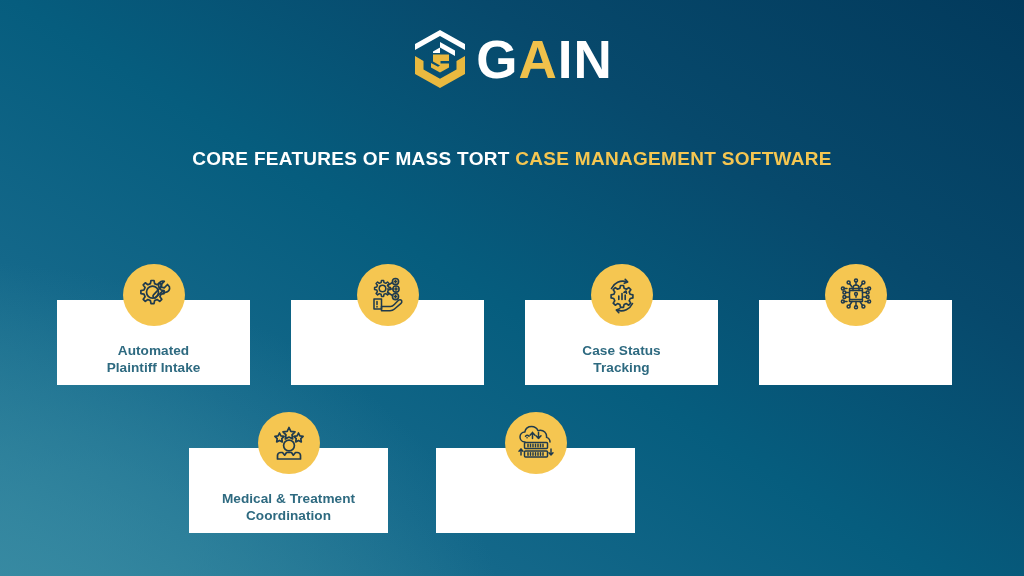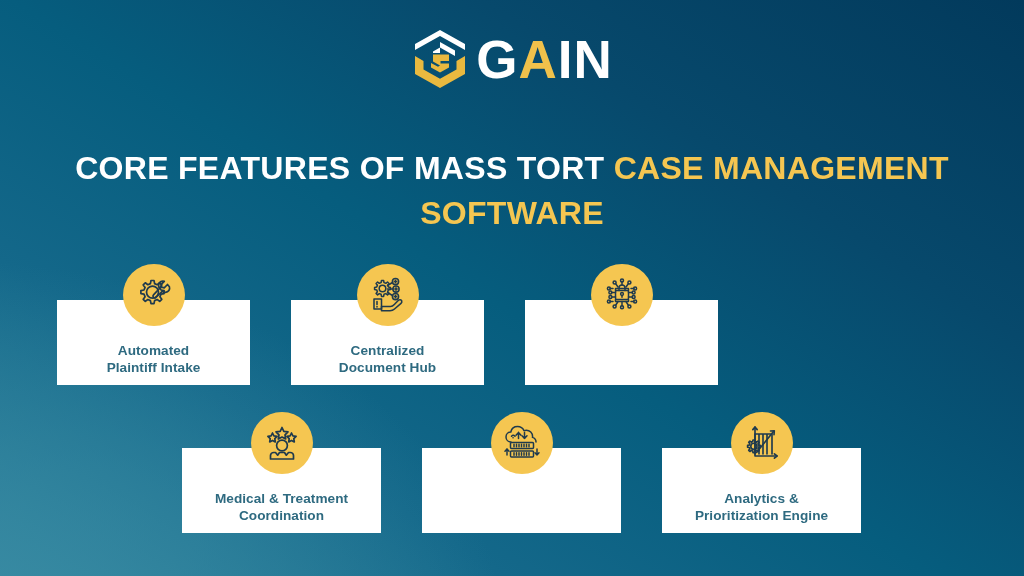--- a/index.html
+++ b/index.html
@@ -43,21 +43,21 @@
   }
   .w-white { color:#ffffff; }
   .w-gold  { color:#f0c14b; }
 
   
   #heading {
     position:absolute;
     left:62px; top:146px;
     width:900px;
     text-align:center;
-    font-size:32px;
+    font-size:19px;
     font-weight:bold;
     line-height:1.42;
     letter-spacing:0.3px;
   }
   .h-white { color:#ffffff; }
   .h-gold  { color:#f5c651; }
 
   
   .row { position:absolute; display:flex;align-items:flex-end; }
   #row1 { left:57px;  top:300px; gap:41px; }
@@ -66,21 +66,21 @@
   .card {
     position:relative;
     background:#ffffff;
     height:85px;
     display:flex;
     align-items:flex-end;
     justify-content:center;
     padding-bottom:9px;
   }
   #row1 .card { width:193px; }
-  #row2 .card { width:199px; }
+  #row2 .card { width:199px;margin-left:7px; }
 
   .card-icon {
     position:absolute;
     left:50%;
     top:-36px;
     transform:translateX(-50%);
     width:62px; height:62px;
     border-radius:50%;
     background:#f5c651;
     display:flex;
@@ -145,24 +145,37 @@
           <circle cx="28" cy="14" r="3.1"></circle>
           <circle cx="27.5" cy="21.5" r="3.1"></circle>
           <path d="M26.3 6.5 L28.7 6.5 M27.5 5.3 L27.5 7.7"></path>
           <path d="M26.8 14 L29.2 14 M28 12.8 L28 15.2"></path>
           <path d="M26.3 21.5 L28.7 21.5 M27.5 20.3 L27.5 22.7"></path>
           <path d="M6 24 L13.5 24 L13.5 34 L6 34 Z"></path>
           <path d="M9 26.5 L9 29.5 M9 31.5 L9 32"></path>
           <path d="M13.5 31.5 L22.5 31.5 C24.5 31.5 25.5 30.3 27 28.8 L30.5 25.3 C31.5 24.3 33.2 24.6 33.7 25.9 C34 26.8 33.7 27.7 33 28.3 L26.5 34 C25.2 35.2 23.8 35.7 22 35.7 L13.5 35.7 Z"></path>
         </svg>
       </div>
-      <div class="card-label">Centralized
-Document Hub</div>
-    </div>
-
+    </div>
+
+    <div class="card">
+      <div class="card-icon">
+        <svg width="40" height="40" viewBox="0 0 40 40" fill="none" stroke="#1f3a4d" stroke-width="1.65" stroke-linecap="round" stroke-linejoin="round">
+          <path d="M18.5 10.5 L21.5 10.5 L22.1 13.2 L24.4 14.2 L26.7 12.6 L28.8 14.7 L27.2 17 L28.2 19.3 L30.9 19.9 L30.9 22.9 L28.2 23.5 L27.2 25.8 L28.8 28.1 L26.7 30.2 L24.4 28.6 L22.1 29.6 L21.5 32.3 L18.5 32.3 L17.9 29.6 L15.6 28.6 L13.3 30.2 L11.2 28.1 L12.8 25.8 L11.8 23.5 L9.1 22.9 L9.1 19.9 L11.8 19.3 L12.8 17 L11.2 14.7 L13.3 12.6 L15.6 14.2 L17.9 13.2 Z"></path>
+          <path d="M16.8 24.4 L16.8 21 M20 24.4 L20 18.5 M23.2 24.4 L23.2 20"></path>
+          <path d="M22 17.5 L24 16 L24.5 18.2"></path>
+          <path d="M9.5 13.5 C12 8 18.5 4.8 24.5 6.8"></path>
+          <path d="M23.2 4.3 L25.7 7 L22.3 8.3"></path>
+          <path d="M30.5 28.5 C28 34 21.5 37.2 15.5 35.2"></path>
+          <path d="M16.8 37.7 L14.3 35 L17.7 33.7"></path>
+        </svg>
+      </div>
+      <div class="card-label">Case Status
+Tracking</div>
+    </div>
 
     <div class="card">
       <div class="card-icon">
         <svg width="40" height="40" viewBox="0 0 40 40" fill="none" stroke="#1f3a4d" stroke-width="1.5" stroke-linecap="round" stroke-linejoin="round">
           <path d="M13.5 15.5 L13.5 13.5 L26.5 13.5 L26.5 15.5 M13.5 24.5 L13.5 26.5 L26.5 26.5 L26.5 24.5"></path>
           <rect x="13.5" y="15.5" width="13" height="9" rx="1.2"></rect>
           <path d="M17 15.5 L17 13 C17 11.3 18.3 10 20 10 C21.7 10 23 11.3 23 13 L23 15.5"></path>
           <circle cx="20" cy="19" r="1.4"></circle>
           <path d="M20 20.4 L20 22.2"></path>
           <path d="M20 10 L20 6.5 M16 12 L13.5 8.5 M24 12 L26.5 8.5"></path>
@@ -215,32 +228,16 @@
           <rect x="8.5" y="19.5" width="23" height="6" rx="1"></rect>
           <rect x="8.5" y="28" width="23" height="6" rx="1"></rect>
           <path d="M12 21.2 L12 23.8 M14.5 21.2 L14.5 23.8 M17 21.2 L17 23.8 M19.5 21.2 L19.5 23.8 M22 21.2 L22 23.8 M24.5 21.2 L24.5 23.8 M27 21.2 L27 23.8"></path>
           <path d="M12 29.7 L12 32.3 M14.5 29.7 L14.5 32.3 M17 29.7 L17 32.3 M19.5 29.7 L19.5 32.3 M22 29.7 L22 32.3 M24.5 29.7 L24.5 32.3 M27 29.7 L27 32.3"></path>
           <path d="M5 32 L5 26 M5 26 L3 28.2 M5 26 L7 28.2"></path>
           <path d="M35 26 L35 32 M35 32 L33 29.8 M35 32 L37 29.8"></path>
         </svg>
       </div>
     </div>
 
-    <div class="card">
-      <div class="card-icon">
-        <svg width="40" height="40" viewBox="0 0 40 40" fill="none" stroke="#1f3a4d" stroke-width="1.65" stroke-linecap="round" stroke-linejoin="round">
-          <path d="M13 4 L13 33 M13 33 L35 33"></path>
-          <path d="M13 4 L10.8 6.6 M13 4 L15.2 6.6"></path>
-          <path d="M35 33 L32.4 30.8 M35 33 L32.4 35.2"></path>
-          <path d="M13 11 L30 11 L30 31 M13 11 L13 31 M17 11 L17 31 M21 11 L21 31 M25 11 L25 31"></path>
-          <path d="M14.5 29.5 L31.5 8.5"></path>
-          <path d="M28.5 8 L32.3 7.8 L32 11.6"></path>
-          <path d="M11 21 L12.8 21 L13.1 22.6 L14.5 23.2 L15.9 22.1 L17.1 23.3 L16 24.7 L16.6 26.1 L18.2 26.4 L18.2 28.2 L16.6 28.5 L16 29.9 L17.1 31.3 L15.9 32.5 L14.5 31.4 L13.1 32 L12.8 33.6 L11 33.6 L10.7 32 L9.3 31.4 L7.9 32.5 L6.7 31.3 L7.8 29.9 L7.2 28.5 L5.6 28.2 L5.6 26.4 L7.2 26.1 L7.8 24.7 L6.7 23.3 L7.9 22.1 L9.3 23.2 L10.7 22.6 Z" transform="translate(0,-4)"></path>
-          <circle cx="11.9" cy="23.3" r="3.1"></circle>
-        </svg>
-      </div>
-      <div class="card-label">Analytics &amp;
-Prioritization Engine</div>
-    </div>
 
   </div>
 
 </div>
 
 </body></html>

